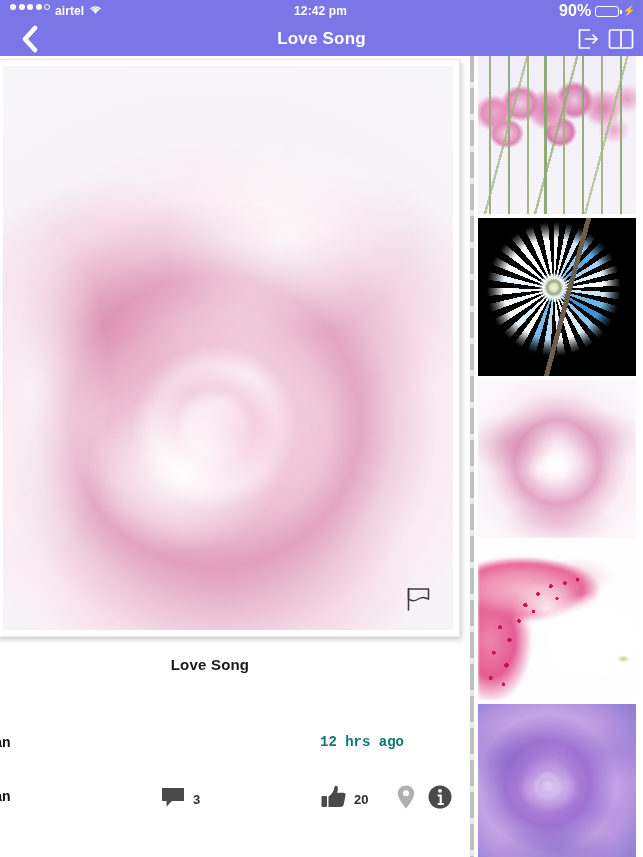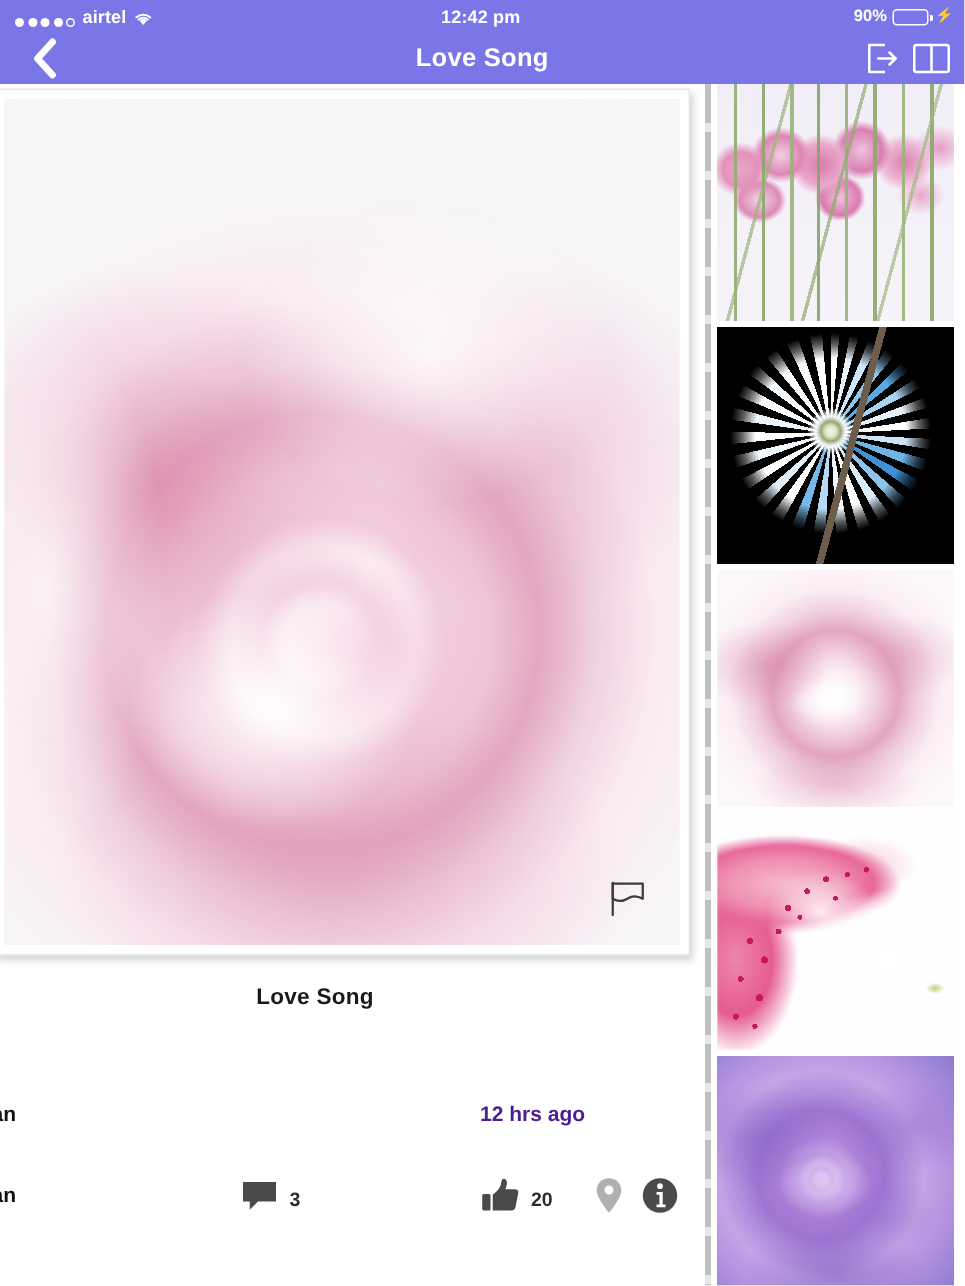--- a/index.html
+++ b/index.html
@@ -12,32 +12,32 @@
   }
 
   
   #status-bar{
     position:absolute; left:0; top:0; width:643px; height:22px;
     background:#7b76e8; color:#ffffff;
     display:flex; align-items:center;
     font-size:12px; font-weight:bold;
     letter-spacing:.1px;
   }
-  #status-left{ position:absolute; left:10px; display:flex; align-items:flex-end; gap:5px; }
+  #status-left{ position:absolute; left:10px; display:flex; align-items:flex-start; gap:5px; }
   .sig-dots{ display:flex; align-items:center; gap:2.5px; }
   .sig-dot{ width:6px; height:6px; border-radius:50%; background:#fff; }
   .sig-dot.empty{ background:transparent; border:1px solid #fff; width:6px; height:6px; }
   #carrier{ font-size:12px; font-weight:bold; }
   .wifi-ico{ display:inline-block; width:13px; height:11px; position:relative; }
   #status-center{
     position:absolute; left:0; width:641px; text-align:center;
     font-size:12px; font-weight:bold;
   }
   #status-right{ position:absolute; right:7px; display:flex; align-items:center; gap:4px; }
-  #battery-pct{ font-size:11px; font-weight:bold; }
+  #battery-pct{ font-size:16px; font-weight:bold; }
   .battery{
     width:24px; height:11px; border:1.3px solid #fff; border-radius:3px;
     position:relative; padding:1.3px;
   }
   .battery::after{
     content:""; position:absolute; right:-3.5px; top:3px;
     width:2px; height:4px; background:#fff; border-radius:0 1px 1px 0;
   }
   .battery-fill{ height:100%; background:#4cd964; border-radius:1px; }
   .bolt{ font-size:10px; line-height:1; font-weight:bold; }
@@ -136,21 +136,21 @@
 
   #meta-row{
     position:absolute; left:0; top:678px; width:470px; height:24px;
   }
   #owner-name-top{
     position:absolute; left:-22px; top:0;
     font-size:14px; font-weight:bold; color:#111; white-space:nowrap;
   }
   #timestamp{
     position:absolute; left:320px; top:0;
-    font-size:14px; font-weight:bold; color:#4c1d95; white-space:nowrap;
+    font-size:14px; font-weight:bold; color:#0f766e; white-space:nowrap;font-family:Liberation Mono, monospace;
   }
 
   #action-row{
     position:absolute; left:0; top:718px; width:470px; height:50px;
     display:flex; align-items:center;
   }
   #owner-name-bottom{
     position:absolute; left:-22px; top:14px;
     font-size:14px; font-weight:bold; color:#111; white-space:nowrap;
   }

